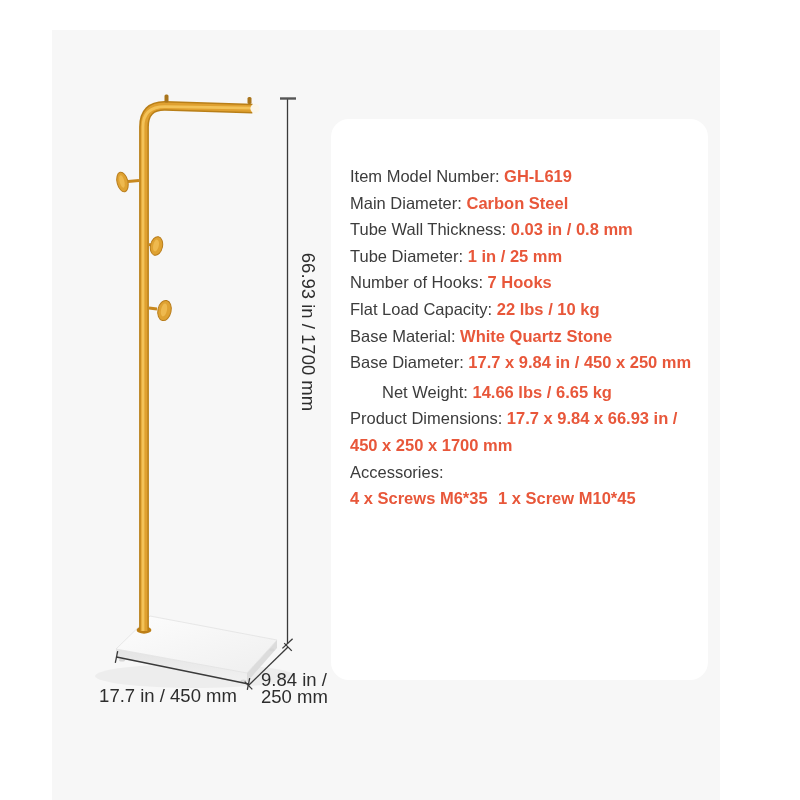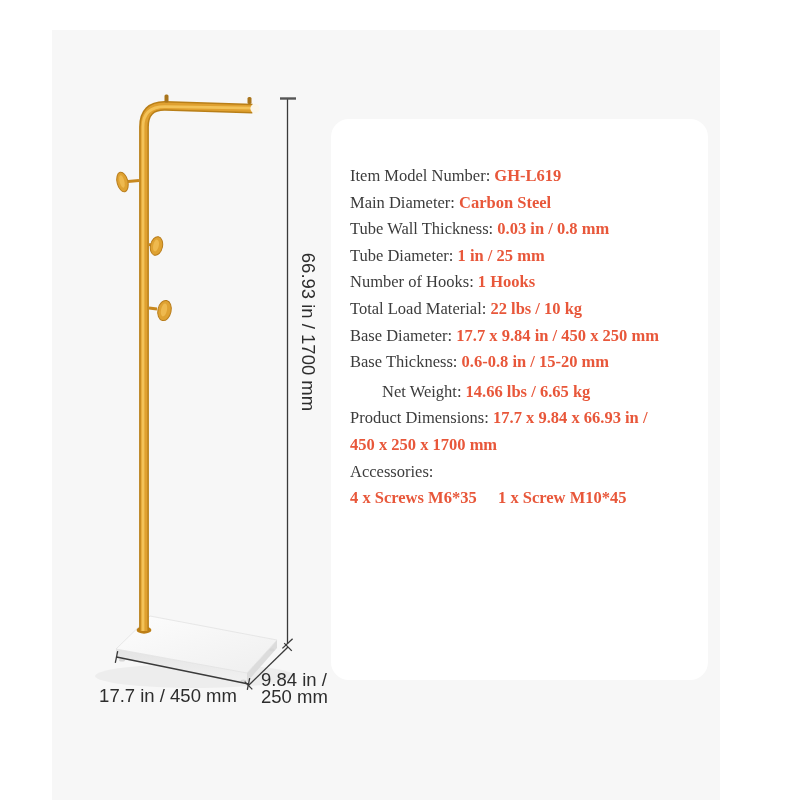--- a/index.html
+++ b/index.html
@@ -28,21 +28,20 @@
     background: #ffffff;
     border-radius: 18px;
     box-sizing: border-box;
     padding: 44px 16px 0 19px;
   }
   .spec-row {
     font-size: 16.5px;
     line-height: 26.6px;
     white-space: nowrap;
     color: #3c3c3c;
-    font-family: Liberation Serif, serif;
   }
   .spec-row .lbl { color: #3c3c3c; font-weight: 400; }
   .spec-row .val { color: #e8573a; font-weight: 700; }
   .group-gap { margin-top: 3px; margin-left: 32px; }
   .acc-row .col1 {
     display: inline-block;
     min-width: 138px;
     margin-right: 10px;
   }
   svg text {
@@ -122,22 +121,22 @@
   <text x="168" y="702" text-anchor="middle" font-size="18.5">17.7 in / 450 mm</text>
   <text x="261" y="686" font-size="18.5">9.84 in /</text>
   <text x="261" y="703" font-size="18.5">250 mm</text>
 </svg>
 
 <div class="spec-panel">
   <div class="spec-row"><span class="lbl">Item Model Number:</span> <span class="val">GH-L619</span></div>
   <div class="spec-row"><span class="lbl">Main Diameter:</span> <span class="val">Carbon Steel</span></div>
   <div class="spec-row"><span class="lbl">Tube Wall Thickness:</span> <span class="val">0.03 in / 0.8 mm</span></div>
   <div class="spec-row"><span class="lbl">Tube Diameter:</span> <span class="val">1 in / 25 mm</span></div>
-  <div class="spec-row"><span class="lbl">Number of Hooks:</span> <span class="val">1 Hooks</span></div>
-  <div class="spec-row"><span class="lbl">Total Load Material:</span> <span class="val">22 lbs / 10 kg</span></div>
+  <div class="spec-row"><span class="lbl">Number of Hooks:</span> <span class="val">7 Hooks</span></div>
+  <div class="spec-row"><span class="lbl">Flat Load Capacity:</span> <span class="val">22 lbs / 10 kg</span></div>
+  <div class="spec-row"><span class="lbl">Base Material:</span> <span class="val">White Quartz Stone</span></div>
   <div class="spec-row"><span class="lbl">Base Diameter:</span> <span class="val">17.7 x 9.84 in / 450 x 250 mm</span></div>
-  <div class="spec-row"><span class="lbl">Base Thickness:</span> <span class="val">0.6-0.8 in / 15-20 mm</span></div>
   <div class="spec-row group-gap"><span class="lbl">Net Weight:</span> <span class="val">14.66 lbs / 6.65 kg</span></div>
   <div class="spec-row"><span class="lbl">Product Dimensions:</span> <span class="val">17.7 x 9.84 x 66.93 in /</span></div>
   <div class="spec-row"><span class="val">450 x 250 x 1700 mm</span></div>
   <div class="spec-row"><span class="lbl">Accessories:</span></div>
   <div class="spec-row acc-row"><span class="val col1">4 x Screws M6*35</span><span class="val">1 x Screw M10*45</span></div>
 </div>
 
 </body></html>

